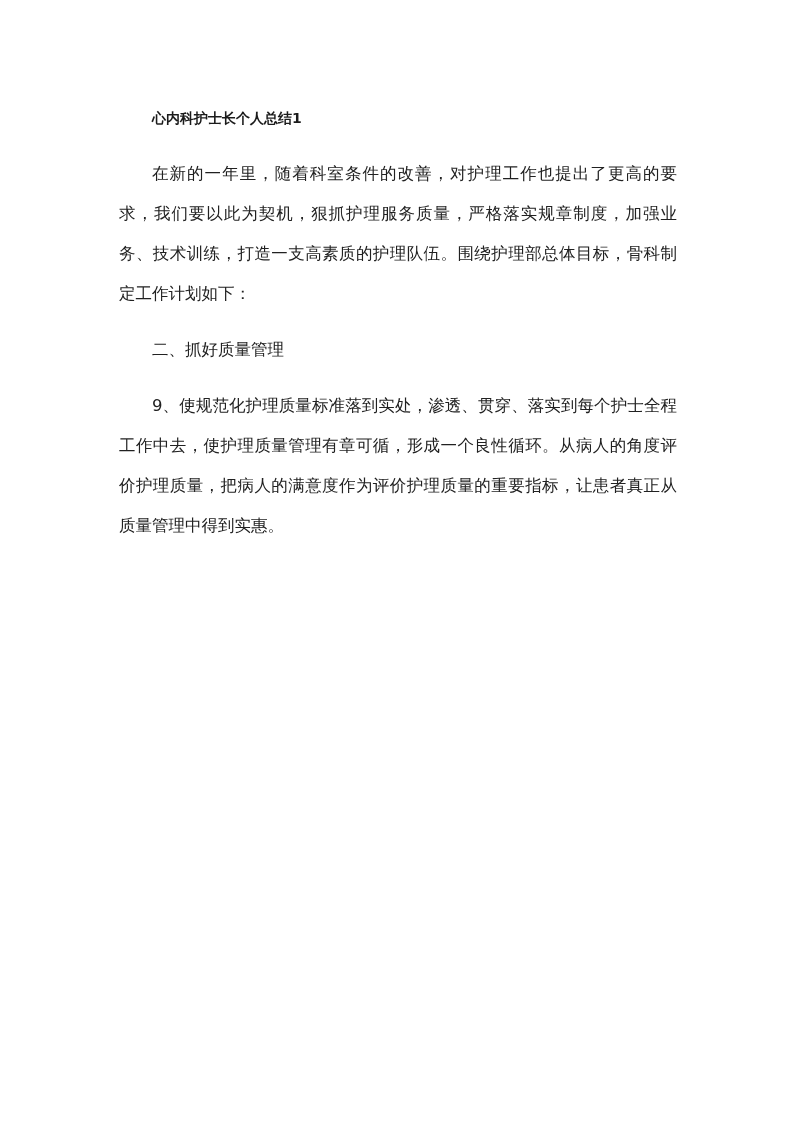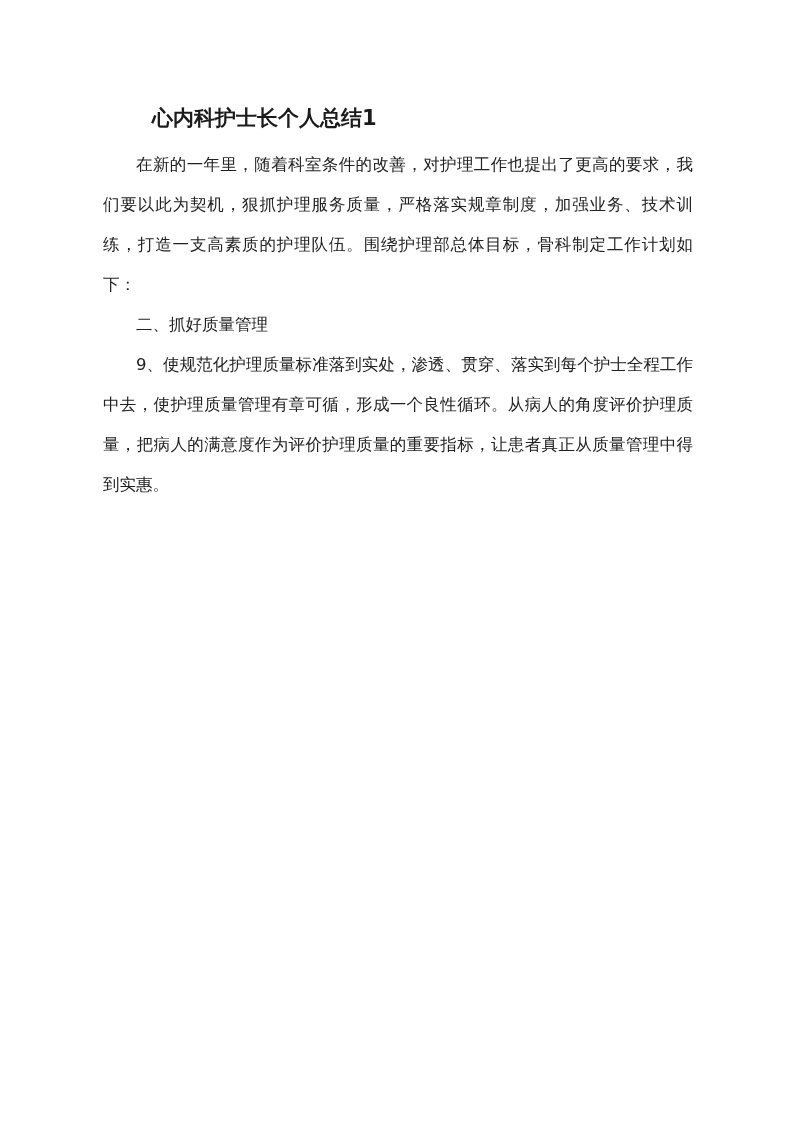--- a/index.html
+++ b/index.html
@@ -12,31 +12,31 @@
   }
   .page {
     box-sizing: border-box;
     width: 793px;
     height: 1122px;
     padding: 98px 100px 0 103px;
     overflow: hidden;
     background: #ffffff;
   }
   .doc-title {
-    font-size: 21px;
+    font-size: 14px;
     font-weight: 700;
     line-height: 40px;
     margin: 0 0 7px 0;
     text-indent: 49px;
     color: #1b1b1b;
   }
   .block {
     font-size: 16.5px;
     line-height: 40px;
-    margin: 0;
+    margin: 16px;
     text-align: justify;
     text-indent: 2em;
     color: #212121;
     word-break: break-all;
   }
 </style>
 </head>
 <body>
 
 <div class="page">

